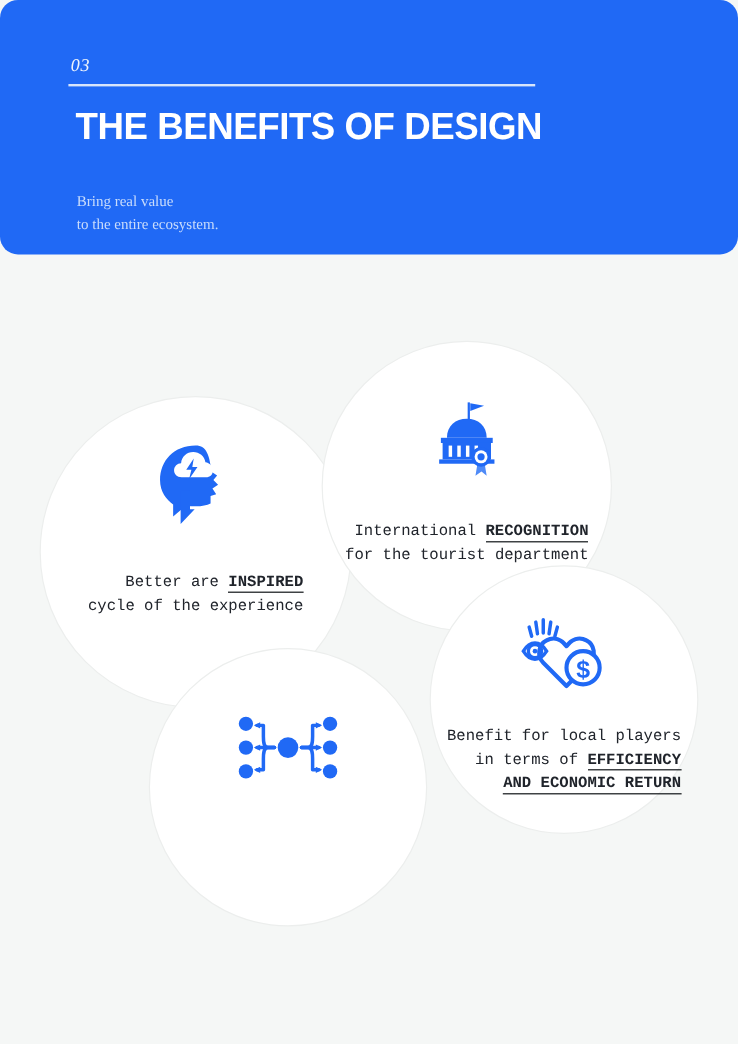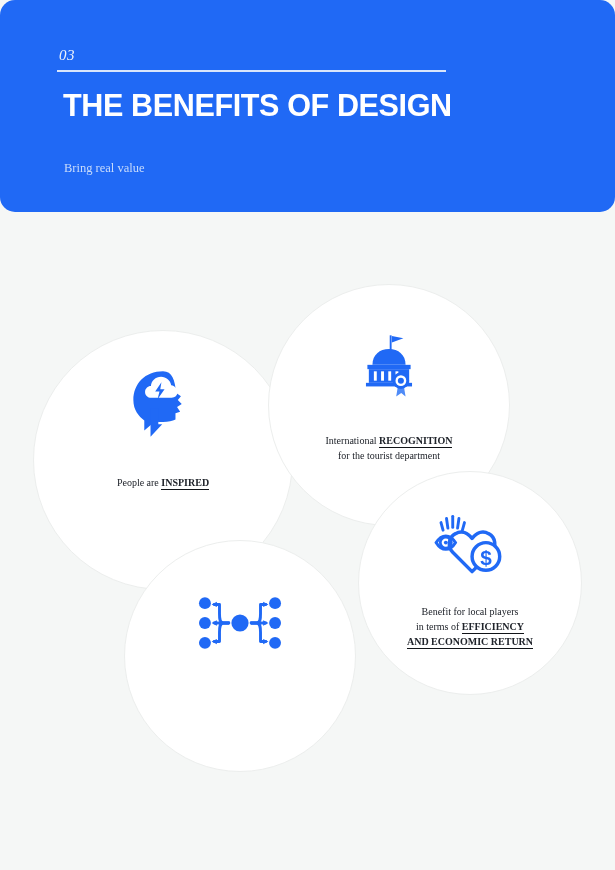--- a/index.html
+++ b/index.html
@@ -90,23 +90,23 @@
   .c2 { left: 268px; top: 284px; width: 242px; height: 242px; z-index: 2;}
   .c3 { left: 358px; top: 471px; width: 224px; height: 224px; z-index: 3;}
   .c4 { left: 124px; top: 540px; width: 232px; height: 232px; z-index: 4;}
 
   .icon-wrap {
     display: flex;
     align-items: center;
     justify-content: center;
   }
   .caption {
-    text-align: center;
-    font-family: Liberation Serif, serif;
-    font-size: 10px;
+    text-align: right;
+    font-family: Liberation Mono, monospace;
+    font-size: 13px;
     line-height: 1.5;
     color: #20242b;
     white-space: nowrap;
   }
   .caption b {
     font-weight: bold;
     border-bottom: 1.4px solid #111418;
     padding-bottom: 0.5px;
   }
 
@@ -128,40 +128,44 @@
 
 <div class="slide">
 
   <div class="header">
     <div class="header-inner">
       <div class="section-number">03</div>
       <div class="header-rule"></div>
       <div class="slide-title">THE BENEFITS OF DESIGN</div>
       <div class="subtitle">
         <div>Bring real value</div>
+        <div>to the entire ecosystem.</div>
       </div>
     </div>
   </div>
 
   <div class="circle c1">
     <div class="icon-wrap">
       <svg width="78" height="78" viewBox="0 0 100 100">
         <path d="M50 8 C27 8 12 24 12 45 C12 58 19 66 26 71 L26 84 L40 72 C43 73 47 73 50 73
                  C57 73 62 72 66 70 L66 62 L72 60 L68 54 L74 50 L69 45 L73 40 L67 36
                  C65 19 62 8 50 8 Z" fill="#2069f5"></path>
         <path d="M34 56 L34 92 L49 76 L44 76 L44 56 Z" fill="#2069f5"></path>
         <path d="M35 42 C30 42 27 38.5 27 34.5 C27 30.5 30.5 27 34.5 27
                  C35 20 40.5 15 47.5 15 C54 15 59.5 19.5 60.5 26
                  C65 26.5 68.5 30.5 68.5 35 C68.5 39 65.5 42 61 42 Z" fill="#ffffff"></path>
         <path d="M48 22 L40 34 L45.5 34 L43 44 L52 31 L46.5 31 Z" fill="#2069f5"></path>
       </svg>
     </div>
     <div class="caption">
       <div>
-        <span>People are </span><b>INSPIRED</b><span></span>
+        <span>Better are </span><b>INSPIRED</b><span></span>
+      </div>
+      <div>
+        <span>cycle of the experience</span>
       </div>
     </div>
   </div>
 
   <div class="circle c2">
     <div class="icon-wrap">
       <svg width="72" height="72" viewBox="0 0 100 100">
 
         <rect x="51" y="6" width="2.6" height="21" fill="#2069f5"></rect>
         <path d="M54 7 L70 10 L54 16 Z" fill="#2069f5"></path>

